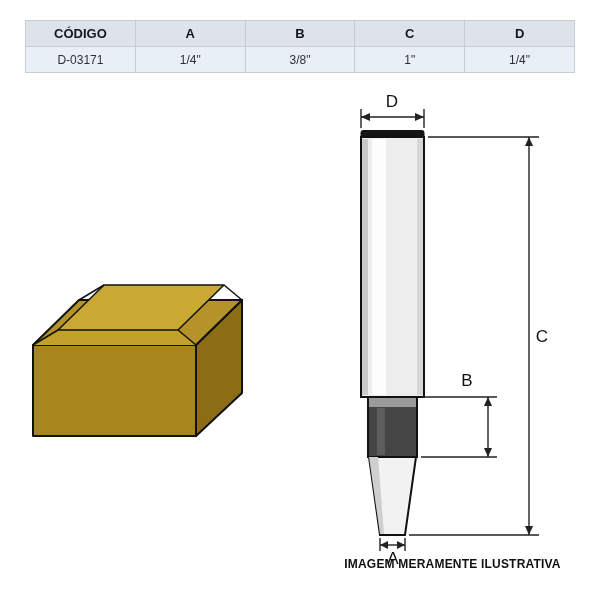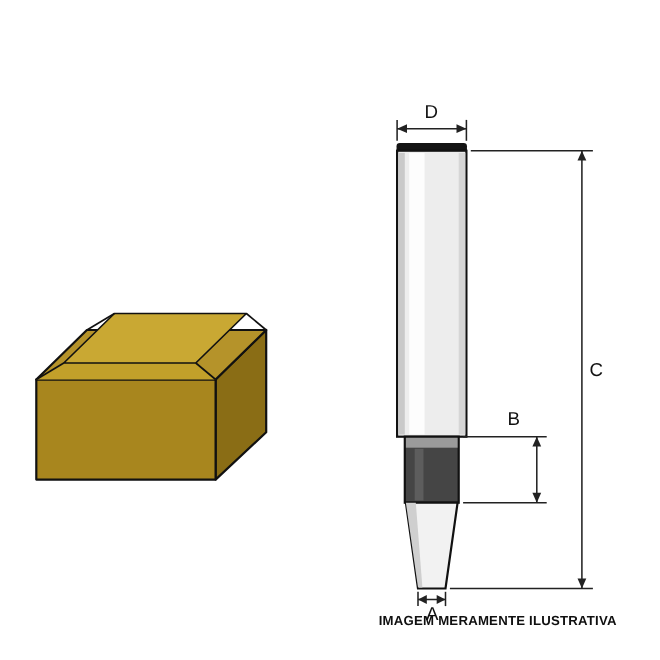--- a/index.html
+++ b/index.html
@@ -17,20 +17,38 @@
   .dim-label{font-size:17px;}
 
   .footer{position:absolute;left:305px;top:557px;width:295px;text-align:center;
           font-size:12px;font-weight:bold;color:#101010;letter-spacing:.2px;}
 </style>
 </head>
 <body>
 
 <div id="page">
 
+  <table class="spec">
+    <tbody>
+        <tr class="hdr">
+      <td>CÓDIGO</td>
+      <td>A</td>
+      <td>B</td>
+      <td>C</td>
+      <td>D</td>
+    </tr>
+    <tr class="val">
+      <td>D-03171</td>
+      <td>1/4"</td>
+      <td>3/8"</td>
+      <td>1"</td>
+      <td>1/4"</td>
+    </tr>
+  </tbody>
+    </table>
 
   <svg id="diagram-svg" width="600" height="600" viewBox="0 0 600 600">
 
     <g stroke-linejoin="round">
 
       <polygon points="196,345 242,300 242,393 196,436" fill="#8a6d15" stroke="#111111" stroke-width="2"></polygon>
 
       <polygon points="33,345 196,345 196,436 33,436" fill="#a8861e" stroke="#111111" stroke-width="2"></polygon>
 
       <polygon points="33,345 196,345 242,300 79,300" fill="#b5932a" stroke="#111111" stroke-width="2"></polygon>

